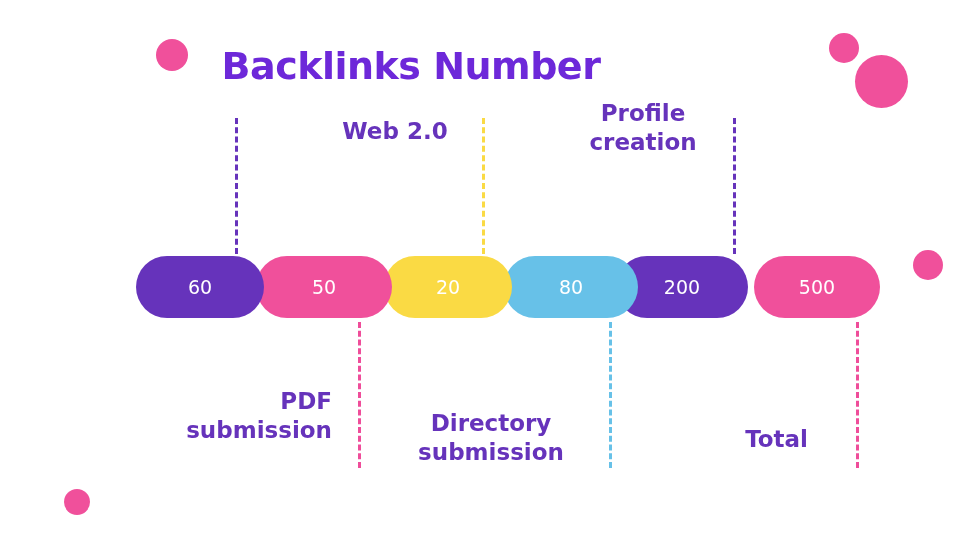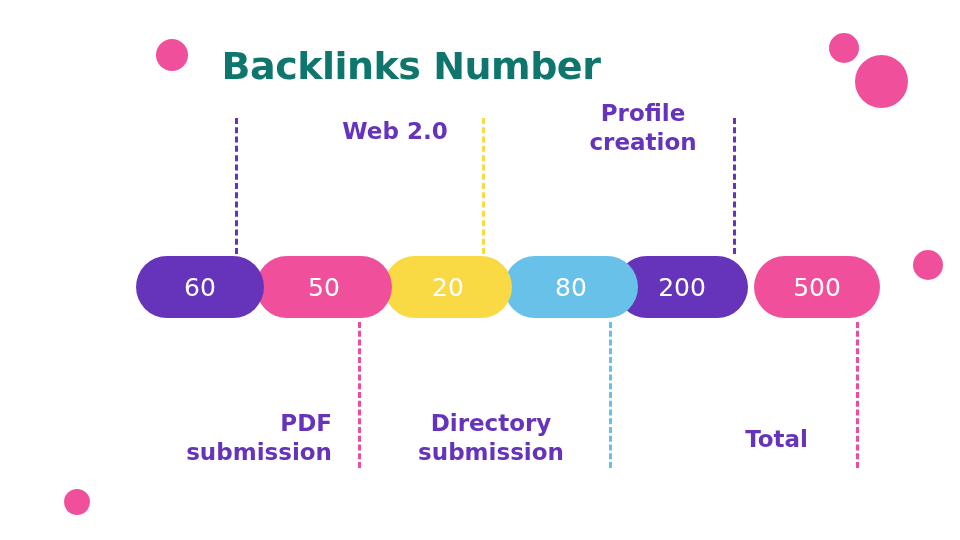--- a/index.html
+++ b/index.html
@@ -31,21 +31,21 @@
   #chart-title {
     position: absolute;
     left: 0;
     top: 44px;
     width: 822px;
     text-align: center;
     font-family: "DejaVu Sans", sans-serif;
     font-size: 38px;
     font-weight: bold;
     letter-spacing: -0.5px;
-    color: #0f766e;
+    color: #6d28d9;
     white-space: nowrap;
   }
 
   
   .connector {
     position: absolute;
     width: 0;
     border-left-width: 3px;
     border-left-style: dashed;
   }
@@ -93,21 +93,21 @@
   }
   .segment .seg-body {
     position: absolute;
     inset: 0;
     border-radius: 31px;
   }
   .seg-value {
     position: relative;
     z-index: 3;
     font-family: "DejaVu Sans", sans-serif;
-    font-size: 25px;
+    font-size: 19px;
     font-weight: normal;
     color: #ffffff;
   }
 </style>
 </head>
 <body>
 
 <div id="stage">
 
   <div class="deco-circle" style="left:156px; top:39px; width:32px; height:32px;"></div>
@@ -160,21 +160,21 @@
 
     <div class="segment" style="left:618px; width:126px; z-index:7;">
       <div class="notch"></div>
       <div class="seg-body" style="background:#f0509b;"></div>
       <span class="seg-value">500</span>
     </div>
 
   </div>
 
   <div class="connector" style="left:358px; top:322px; height:146px; border-left-color:#ef4d9a;"></div>
-  <div class="callout align-right" style="left:136px; top:409px; width:196px;">PDF
+  <div class="callout align-right" style="left:136px; top:387px; width:196px;">PDF
 submission</div>
 
   <div class="connector" style="left:609px; top:322px; height:146px; border-left-color:#67c1e8;"></div>
   <div class="callout align-center" style="left:396px; top:409px; width:190px;">Directory
 submission</div>
 
   <div class="connector" style="left:856px; top:322px; height:146px; border-left-color:#ef4d9a;"></div>
   <div class="callout align-right" style="left:612px; top:425px; width:196px;">Total</div>
 
 </div>

